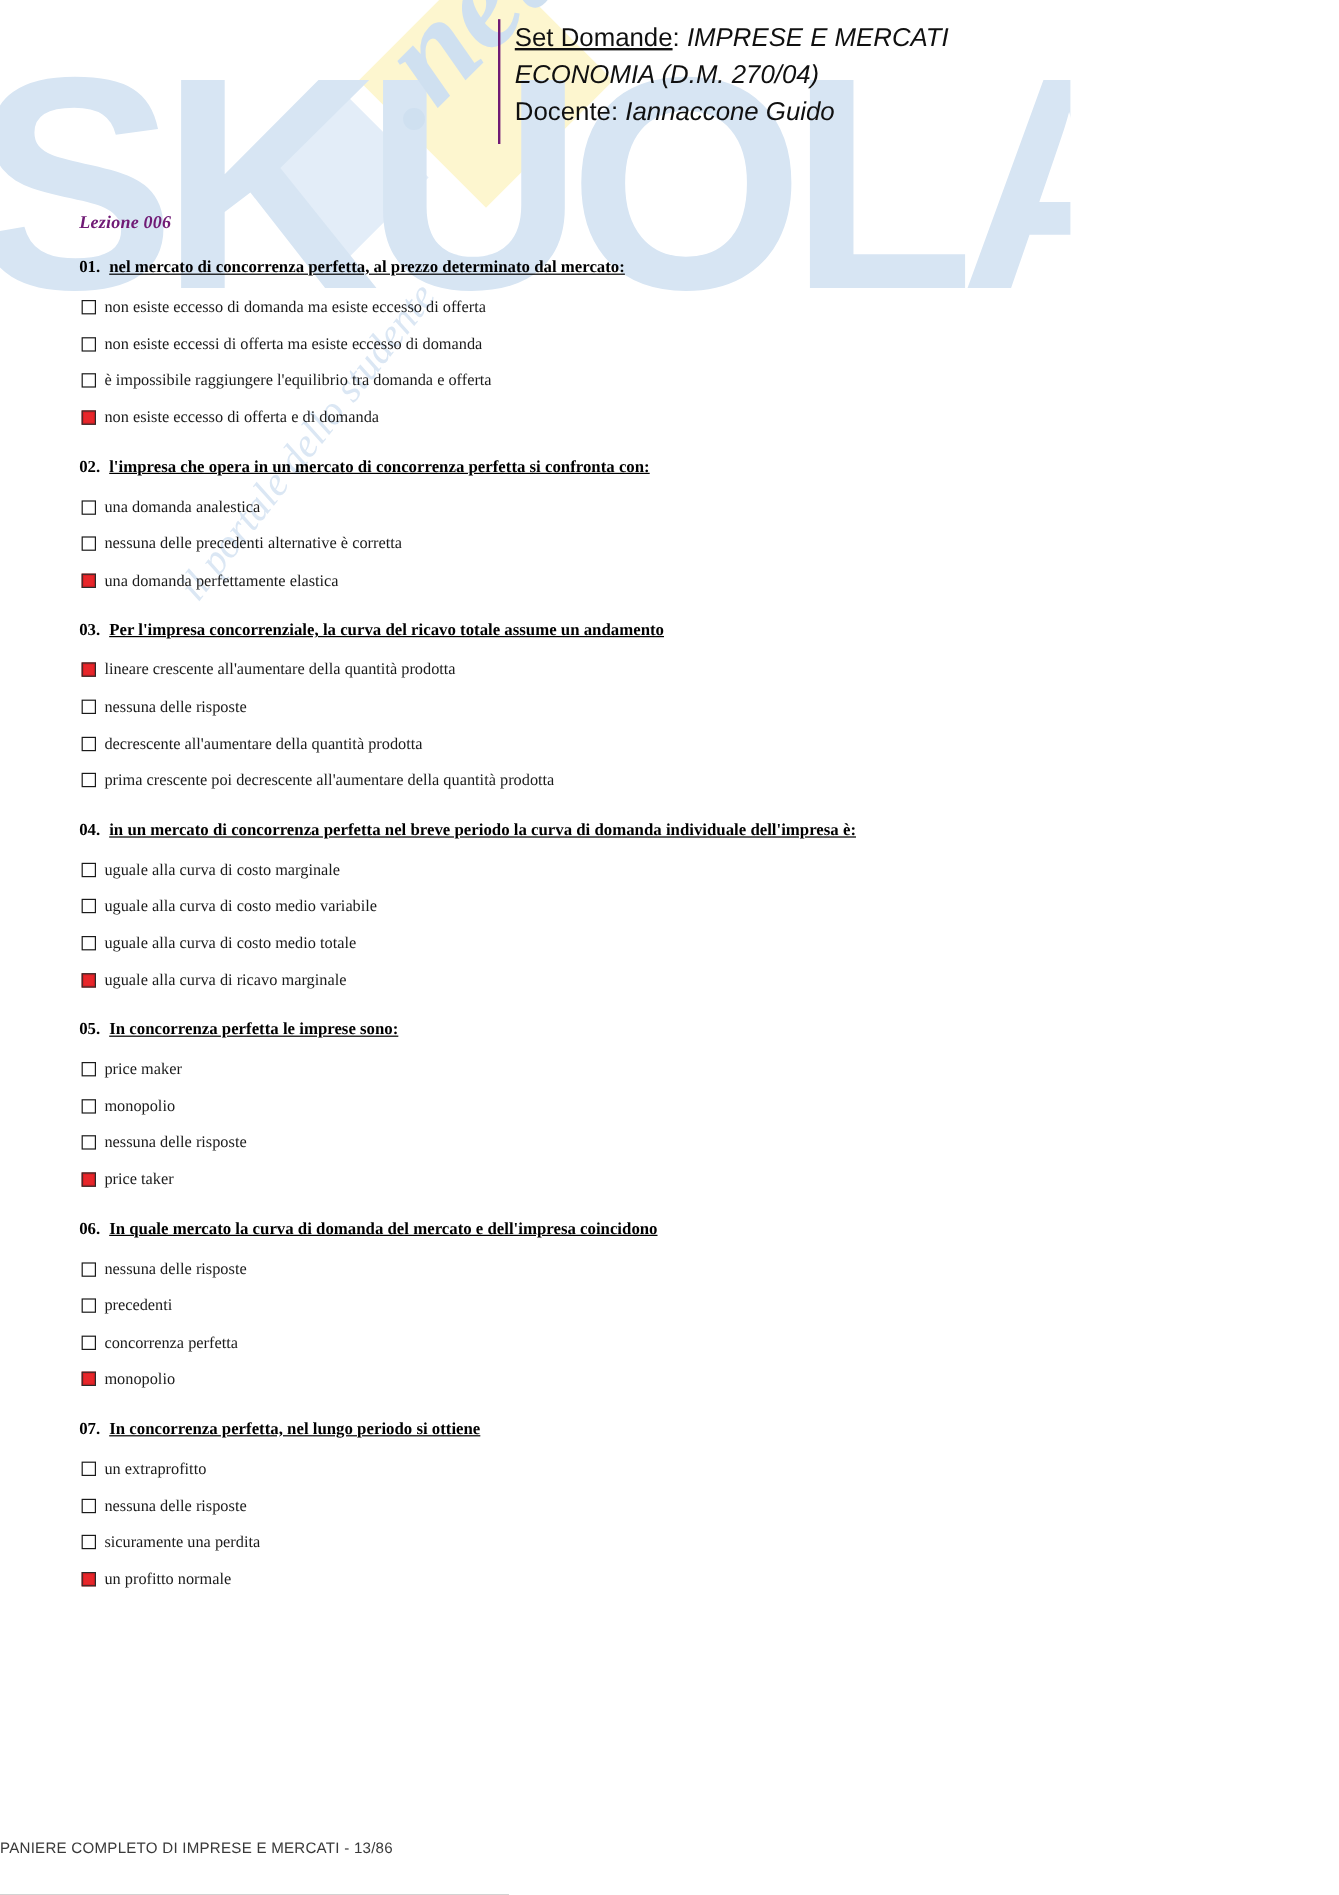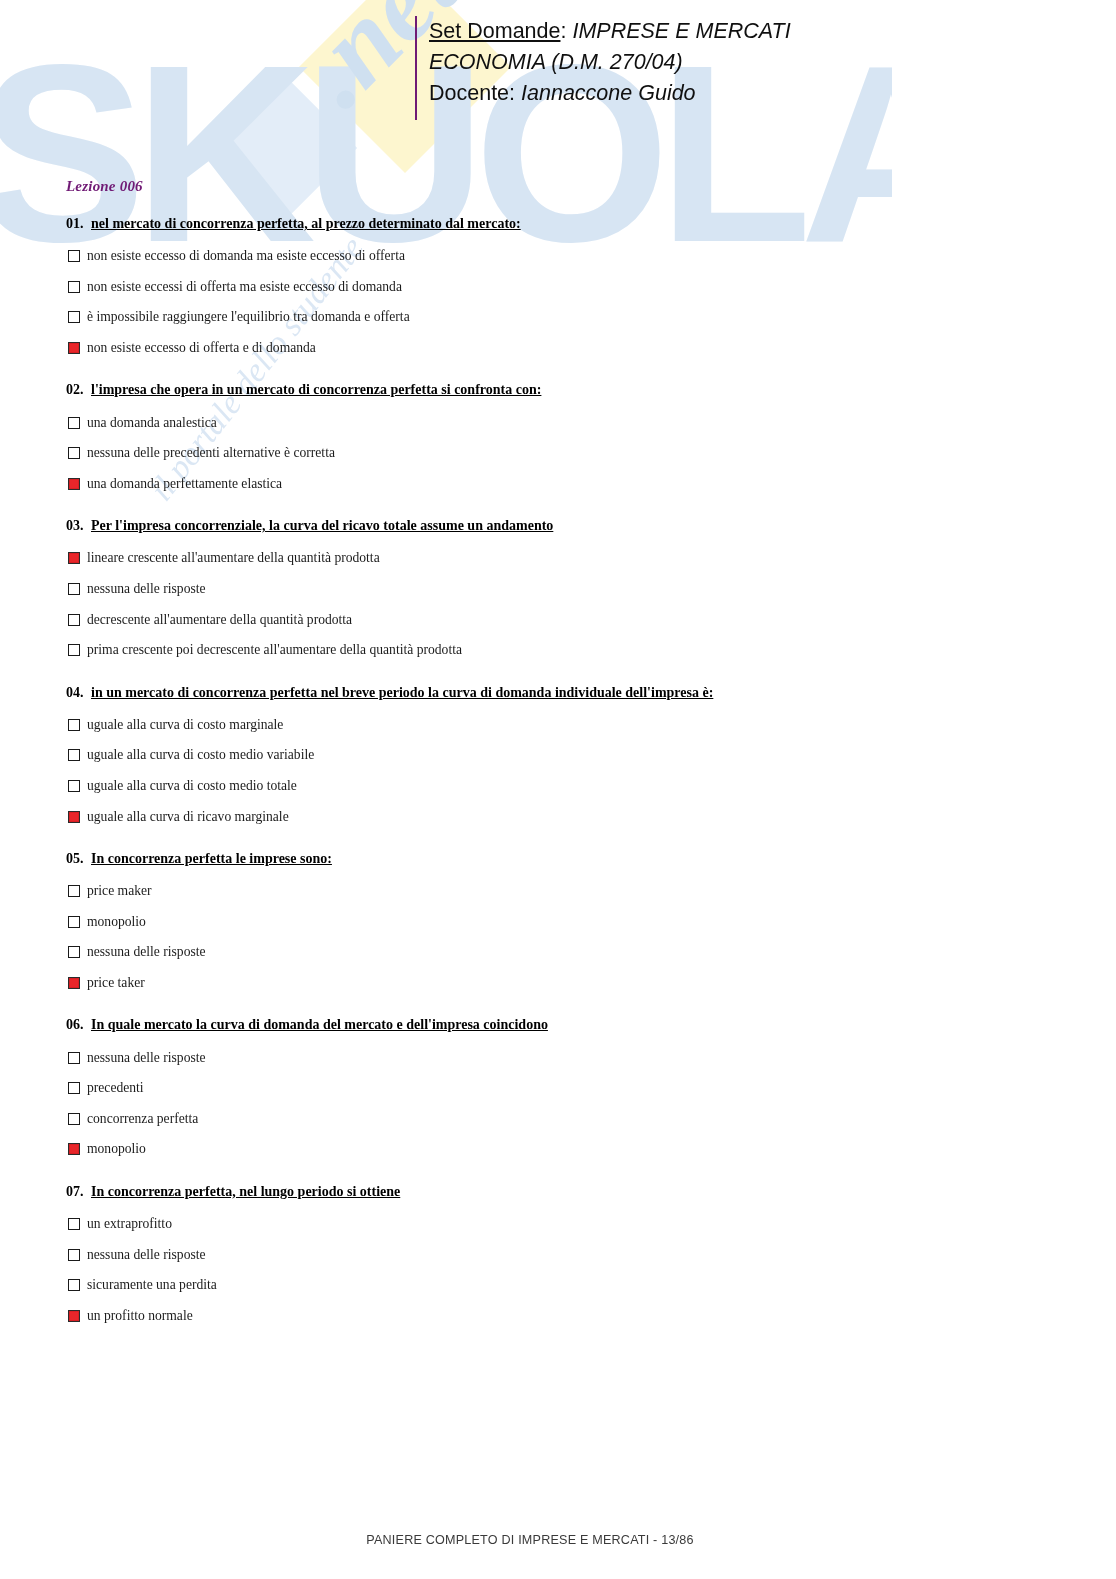--- a/index.html
+++ b/index.html
@@ -167,21 +167,21 @@
     margin-left: 7px;
     white-space: nowrap;
   }
 
   
   .footer {
     position: absolute;
     left: 0;
     top: 1533px;
     width: 1060px;
-    text-align: center;
+    text-align: left;
     font-family: "Liberation Sans", "DejaVu Sans", sans-serif;
     font-size: 12.6px;
     color: #3a3a3a;
     letter-spacing: 0.2px;
   }
 </style>
 </head>
 <body>
 
 <div class="page">

